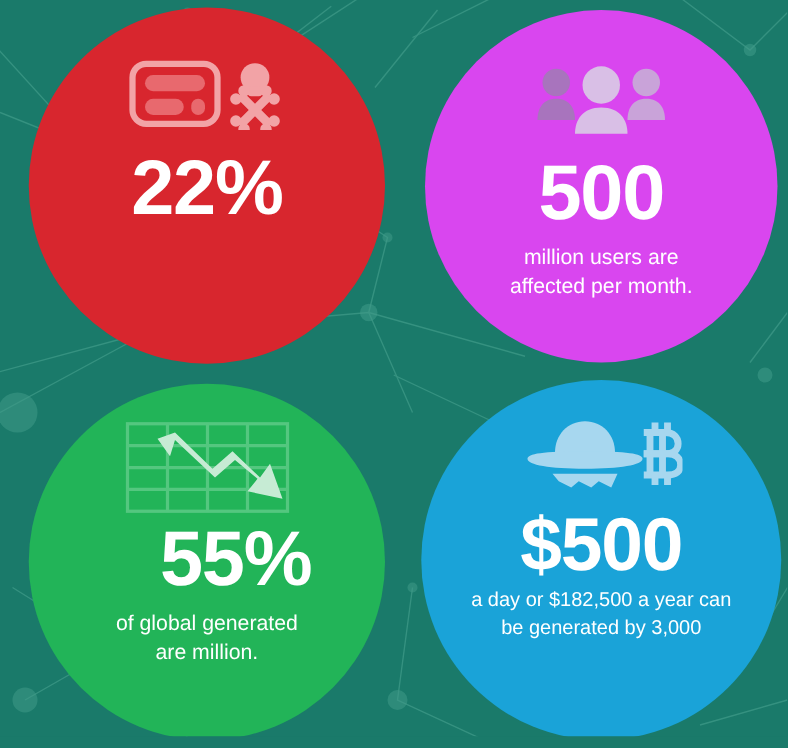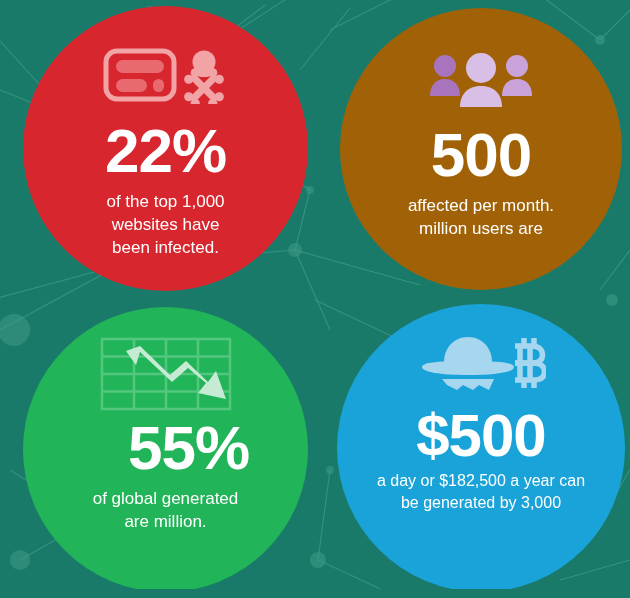--- a/index.html
+++ b/index.html
@@ -48,21 +48,21 @@
 
   .circle-red {
     left: 23px;  top: 6px;
     width: 285px; height: 285px;
     background: #d8262e;
     padding-top: 36px;
   }
   .circle-purple {
     left: 340px; top: 8px;
     width: 282px; height: 282px;
-    background: #a16207;
+    background: #d946ef;
     padding-top: 38px;
   }
   .circle-green {
     left: 23px;  top: 307px;
     width: 285px; height: 285px;
     background: #22b458;
     padding-top: 34px;
   }
   .circle-blue {
     left: 337px; top: 304px;
@@ -182,25 +182,20 @@
                   <circle cx="-17" cy="4.6" r="4.6"></circle>
                 <circle cx="17" cy="-4.6" r="4.6"></circle>
                   <circle cx="17" cy="4.6" r="4.6"></circle>
               </g>
             </g>
           </g>
         </svg>
       </span>
     </div>
     <div class="big-number">22%</div>
-    <div class="caption">
-      <span class="cap-line">of the top 1,000</span>
-      <span class="cap-line">websites have</span>
-      <span class="cap-line">been infected.</span>
-    </div>
   </div>
 
   <div class="stat-circle circle-purple">
     <div class="icon-row">
       <span>
         <svg width="108" height="58" viewBox="0 0 108 58" xmlns="http://www.w3.org/2000/svg">
           <g fill="#a874bd">
             <circle cx="18" cy="16" r="11"></circle>
             <path d="M 18 29 C 7 29 3 37 3 46 L 33 46 C 33 37 29 29 18 29 Z"></path>
           </g>
@@ -210,22 +205,22 @@
           </g>
           <g fill="#d9bfe6">
             <circle cx="54" cy="18" r="15"></circle>
             <path d="M 54 36 C 39 36 33 46 33 57 L 75 57 C 75 46 69 36 54 36 Z"></path>
           </g>
         </svg>
       </span>
     </div>
     <div class="big-number">500</div>
     <div class="caption">
+      <span class="cap-line">million users are</span>
       <span class="cap-line">affected per month.</span>
-      <span class="cap-line">million users are</span>
     </div>
   </div>
 
   <div class="stat-circle circle-green">
     <div class="icon-row">
       <span>
         <svg width="136" height="78" viewBox="0 0 136 78" xmlns="http://www.w3.org/2000/svg">
 
           <g stroke="#54c77f" stroke-width="2.6" fill="none">
             <rect x="4" y="4" width="128" height="70"></rect>

